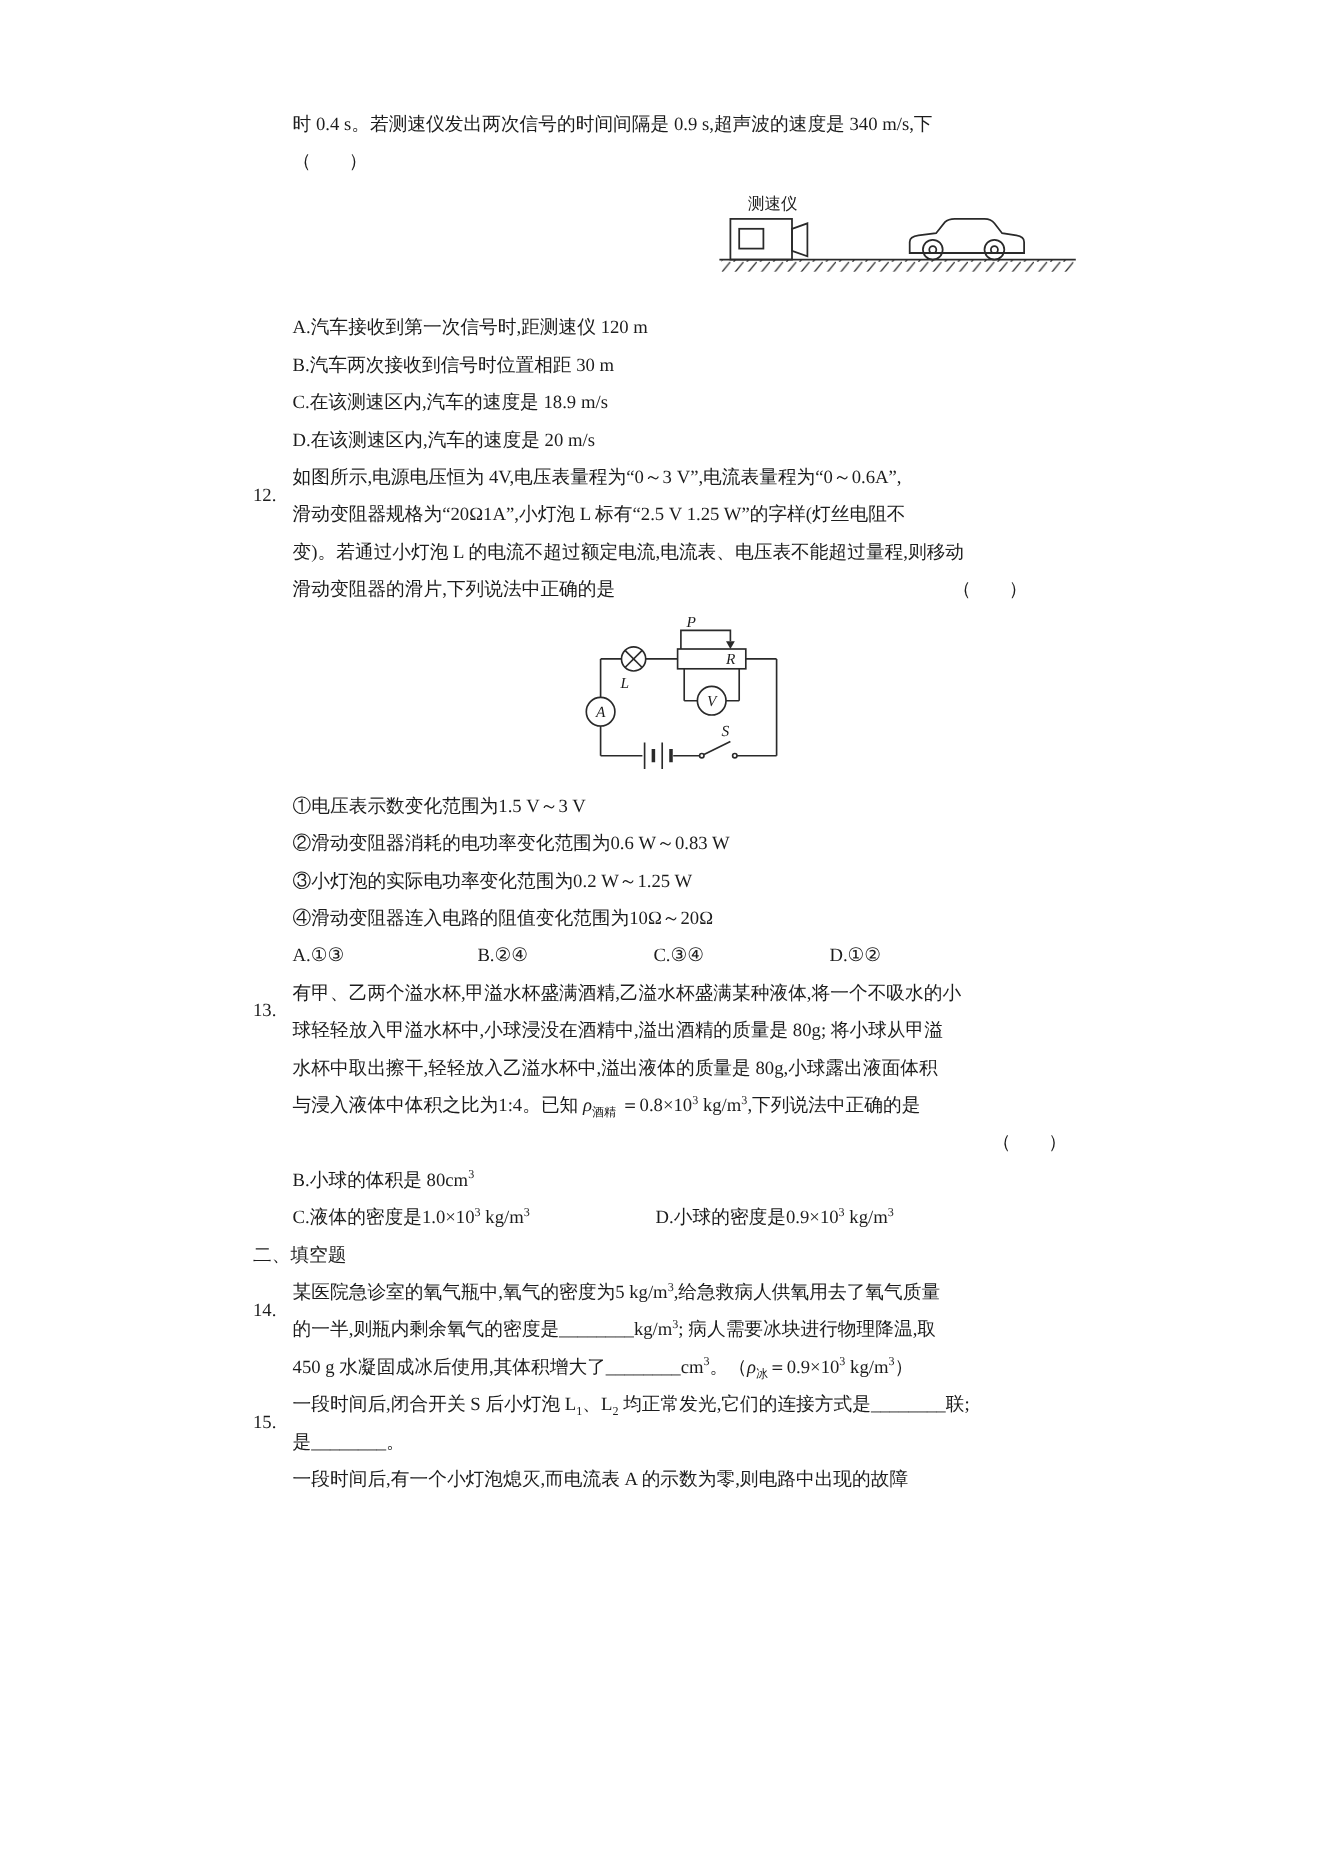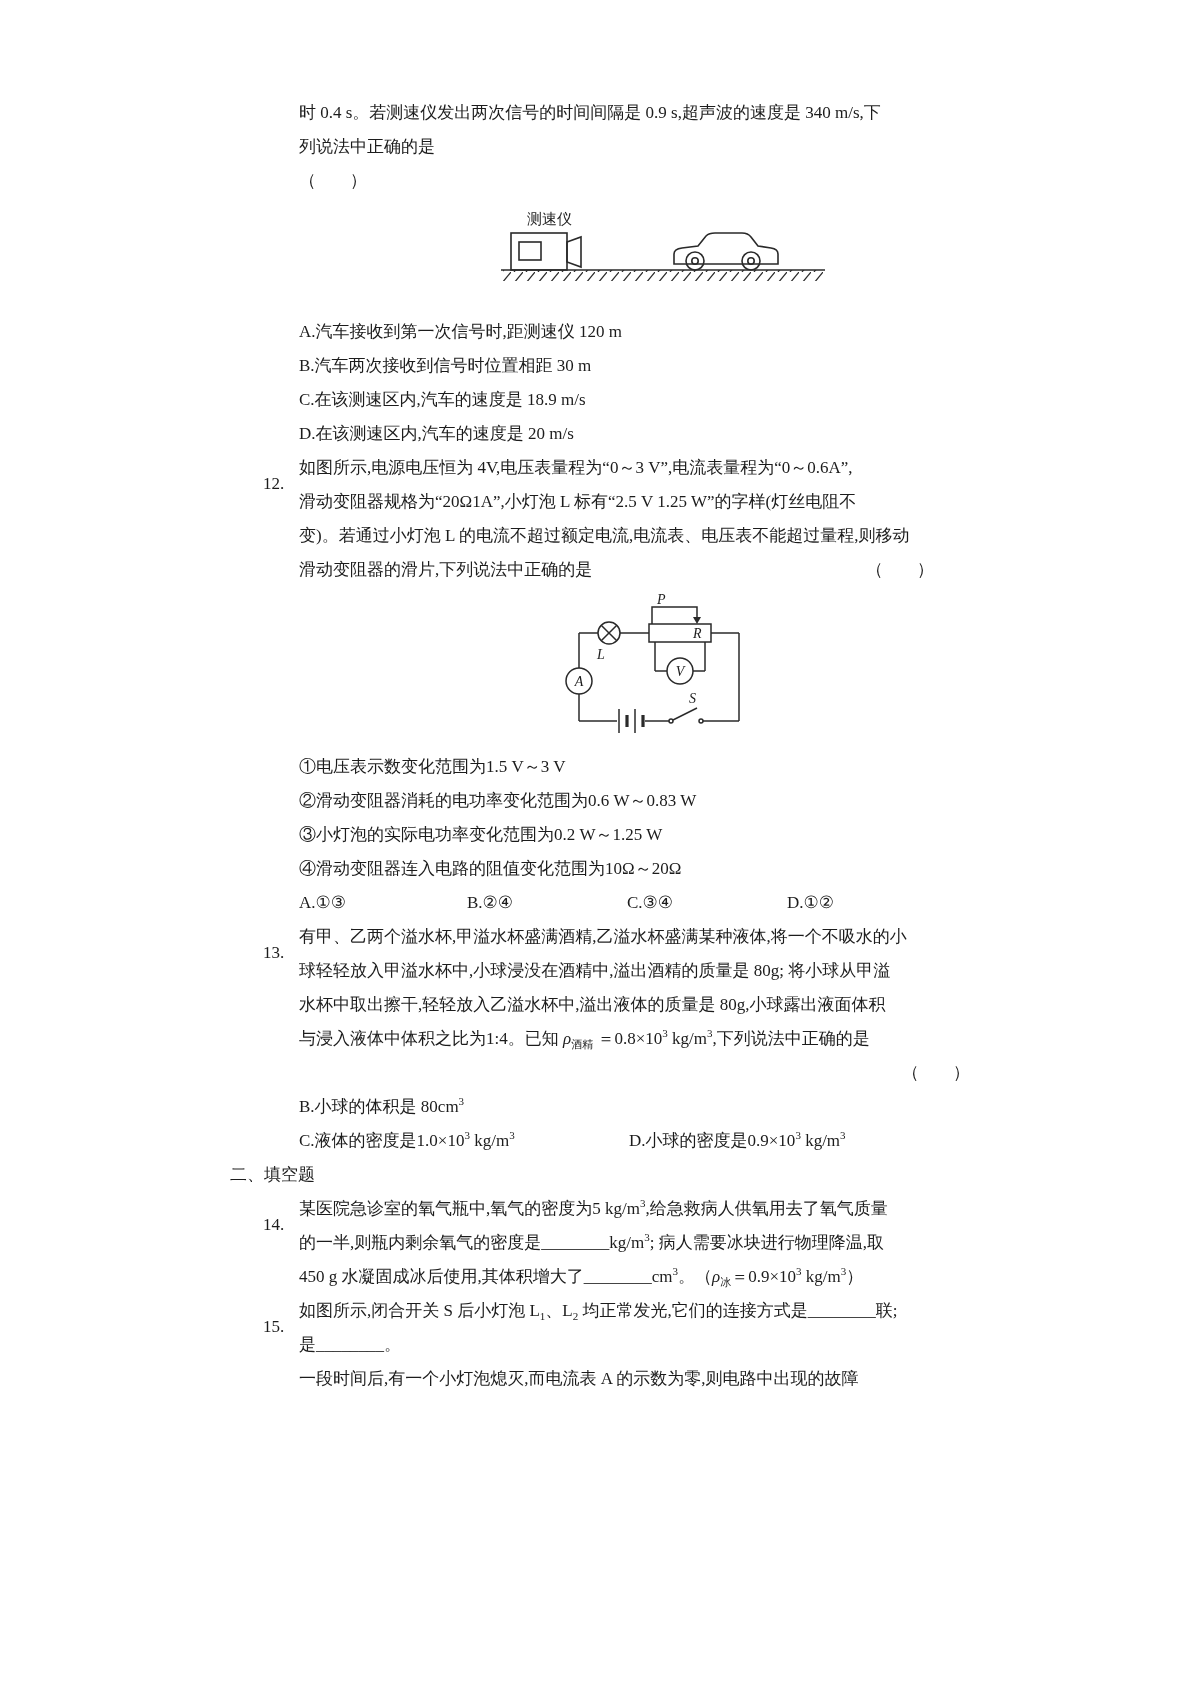--- a/index.html
+++ b/index.html
@@ -4,50 +4,49 @@
 <style>
   * { margin:0; padding:0; box-sizing:border-box; }
   html,body { background:#ffffff; }
   body {
     width:1200px; height:1698px;
     font-family:"Liberation Serif","DejaVu Serif",serif;
     color:#1c1c1c; font-size:17px;
   }
   .page { position:relative; width:1200px; height:1698px; background:#fff; overflow:hidden; }
   .content { position:absolute; left:230px; top:96px; width:752px; }
-  .question { position:relative; padding-left:36px;margin-left:33px; }
+  .question { position:relative; padding-left:36px; }
   .q-num { position:absolute; left:0; top:16px; line-height:34px; }
   .line { line-height:34px; white-space:nowrap; }
   .line-flex { display:flex; line-height:34px; white-space:nowrap; }
   .bracket-right { margin-left:auto; margin-right:48px; }
   .bracket-line-right { text-align:right; padding-right:12px; }
   sup, sub { font-size:11px; line-height:0; }
   i { font-style:italic; }
   .opts-row4 { display:flex; line-height:34px; }
   .opts-row4 > div:nth-child(1) { width:168px; }
   .opts-row4 > div:nth-child(2) { width:160px; }
   .opts-row4 > div:nth-child(3) { width:160px; }
   .opts-row2 { display:flex; line-height:34px; }
   .opts-row2 > div:nth-child(1) { width:330px; }
   .section-head { line-height:34px; }
-  .fig-radar { margin:8px 0 4px 200px; }
+  .fig-radar { margin:8px 0 4px 200px;text-align:right; }
   .fig-circuit { margin:6px 0 2px 250px; }
   svg text { font-family:"Liberation Serif","DejaVu Serif",serif; fill:#1c1c1c; }
   .svg-cn { font-size:15px; }
   .svg-it { font-style:italic; font-size:14px; }
 </style>
 </head>
 <body>
 
 <div class="page">
   <div class="content">
 
     <section class="question">
       <div class="line">时 0.4 s。若测速仪发出两次信号的时间间隔是 0.9 s,超声波的速度是 340 m/s,下</div>
-      <div class="line">列说法中正确的是</div>
       <div class="line">（　　）</div>
 
       <div class="fig-radar">
         <svg width="330" height="100" viewBox="0 0 330 100">
           <defs>
             <pattern id="hatch" width="12" height="11" patternUnits="userSpaceOnUse">
               <line x1="12" y1="0" x2="3" y2="11" stroke="#2a2a2a" stroke-width="1.2"></line>
             </pattern>
           </defs>
           <text class="svg-cn" x="28" y="18">测速仪</text>
@@ -174,19 +173,19 @@
 
     <section class="question">
       <span class="q-num">14.</span>
       <div class="line"><span>某医院急诊室的氧气瓶中,氧气的密度为5 kg/m</span><sup>3</sup><span>,给急救病人供氧用去了氧气质量</span></div>
       <div class="line"><span>的一半,则瓶内剩余氧气的密度是________kg/m</span><sup>3</sup><span>; 病人需要冰块进行物理降温,取</span></div>
       <div class="line"><span>450 g 水凝固成冰后使用,其体积增大了________cm</span><sup>3</sup><span>。（</span><i>ρ</i><sub>冰</sub><span>＝0.9×10</span><sup>3</sup><span> kg/m</span><sup>3</sup><span>）</span></div>
     </section>
 
     <section class="question">
       <span class="q-num">15.</span>
-      <div class="line"><span>如图所示,闭合开关 S 后小灯泡 L</span><sub>1</sub><span>、L</span><sub>2</sub><span> 均正常发光,它们的连接方式是________联;</span></div>
+      <div class="line"><span>一段时间后,闭合开关 S 后小灯泡 L</span><sub>1</sub><span>、L</span><sub>2</sub><span> 均正常发光,它们的连接方式是________联;</span></div>
       <div class="line">是________。</div>
       <div class="line">一段时间后,有一个小灯泡熄灭,而电流表 A 的示数为零,则电路中出现的故障</div>
     </section>
 
   </div>
 </div>
 
 </body></html>

